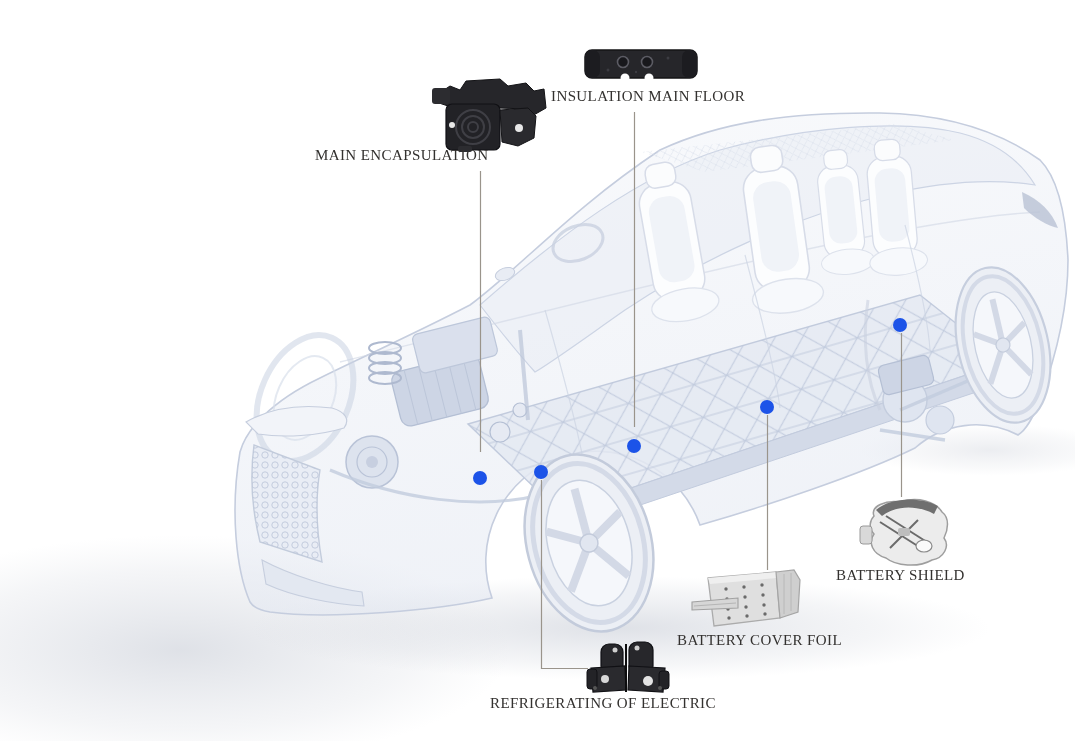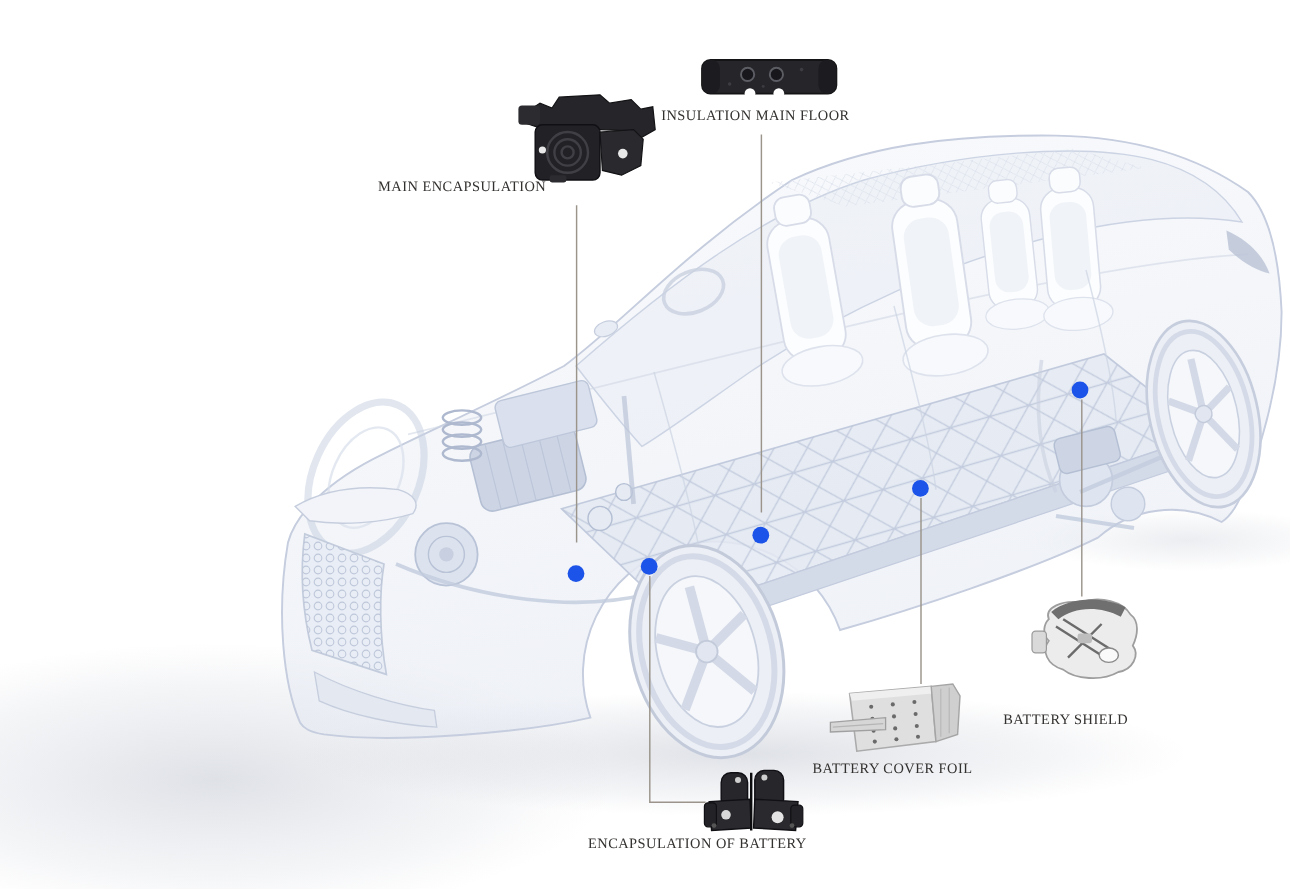--- a/index.html
+++ b/index.html
@@ -6,21 +6,21 @@
   body{
     width:1075px;height:741px;position:relative;overflow:hidden;
     background:#ffffff;
     font-family:"Liberation Serif","DejaVu Serif",serif;
   }
   .canvas{position:absolute;inset:0;width:1075px;height:741px;}
   svg{position:absolute;left:0;top:0;}
   .callout-label{
     position:absolute;
     color:var(--label,#33312f);
-    font-size:12px;
+    font-size:15px;
     letter-spacing:0.4px;
     white-space:nowrap;
     line-height:19px;
     user-select:none;
   }
   .overlay{pointer-events:none;}
   .hotspot{pointer-events:auto;cursor:pointer;}
 </style>
 </head>
 <body>
@@ -268,19 +268,19 @@
       <circle class="hotspot" cx="480" cy="478" r="7"></circle>
       <circle class="hotspot" cx="541" cy="472" r="7"></circle>
       <circle class="hotspot" cx="634" cy="446" r="7"></circle>
       <circle class="hotspot" cx="767" cy="407" r="7"></circle>
       <circle class="hotspot" cx="900" cy="325" r="7"></circle>
     </g>
   </svg>
 
   <div class="callout-label" style="left:315px;top:146px">MAIN ENCAPSULATION</div>
   <div class="callout-label" style="left:551px;top:87px">INSULATION MAIN FLOOR</div>
-  <div class="callout-label" style="left:836px;top:590px">BATTERY SHIELD</div>
+  <div class="callout-label" style="left:836px;top:566px">BATTERY SHIELD</div>
   <div class="callout-label" style="left:677px;top:631px">BATTERY COVER FOIL</div>
   <div class="callout-label" style="left:490px;top:694px">
-    <div>ENCAPSULATION OF BATTERY</div>
+    <div>REFRIGERATING OF ELECTRIC</div>
   </div>
 
 </div>
 
 </body></html>

